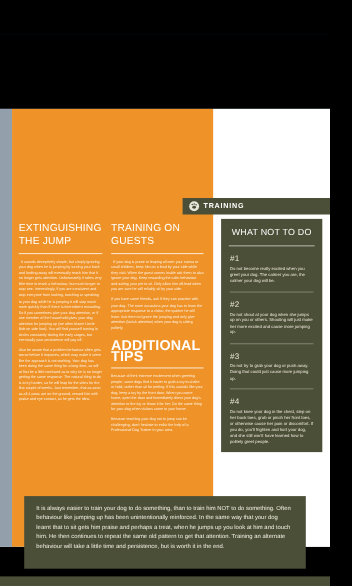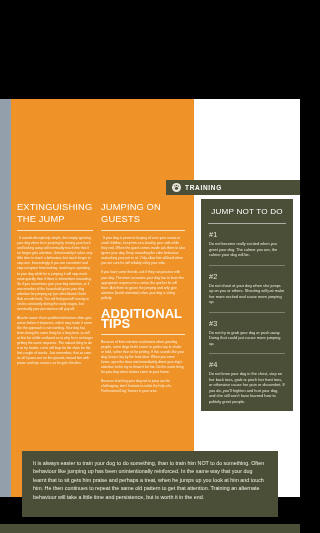--- a/index.html
+++ b/index.html
@@ -98,32 +98,32 @@
     </div>
 
     <div class="col-left">
       <h2 class="headline">EXTINGUISHING THE JUMP</h2>
       <div class="rule"></div>
       <p class="body-text first">It sounds deceptively simple, but simply ignoring your dog when he is jumping by turning your back and looking away will eventually teach him that it no longer gets attention. Unfortunately it takes very little time to teach a behaviour, but much longer to stop one. Interestingly, if you are consistent and stop everyone from looking, touching or speaking to your dog while he is jumping it will stop much more quickly than if there is intermittent rewarding. So if you sometimes give your dog attention, or if one member of the household gives your dog attention for jumping up (we often blame Uncle Bob on side foot). You will find yourself turning in circles constantly during the early stages, but eventually your persistence will pay off.</p>
       <p class="body-text">Also be aware that a problem behaviour often gets worse before it improves, which may make it seem like the approach is not working. Your dog has been doing the same thing for a long time, so will at first be a little confused as to why he is no longer getting the same response. The natural thing to do is to try harder, so he will leap for the skies for the first couple of weeks. Just remember, that as soon as all 4 paws are on the ground, reward him with praise and eye contact, so he gets the idea.</p>
     </div>
 
     <div class="col-mid">
-      <h2 class="headline">JUMPING ON GUESTS</h2>
+      <h2 class="headline">TRAINING ON GUESTS</h2>
       <div class="rule"></div>
       <p class="body-text first">If your dog is prone to leaping all over your nanna or small children, keep him on a lead by your side while they visit. When the guest comes inside ask them to also ignore your dog. Keep rewarding the calm behaviour and asking your pet to sit. Only allow him off-lead when you are sure he will reliably sit by your side.</p>
       <p class="body-text">If you have some friends, ask if they can practice with your dog. The more occasions your dog has to learn the appropriate response to a visitor, the quicker he will learn. Ask them to ignore the jumping and only give attention (lavish attention) when your dog is sitting politely.</p>
       <h3 class="subhead">ADDITIONAL TIPS</h3>
       <div class="rule"></div>
       <p class="body-text">Because of their extreme excitement when greeting people, some dogs find it easier to grab a toy to shake or hold, rather than sit for petting. If this sounds like your dog, keep a toy by the front door. When you come home, open the door and immediately direct your dog's attention to the toy or throw it for her. Do the same thing for your dog when visitors come to your home.</p>
       <p class="body-text">Because teaching your dog not to jump can be challenging, don't hesitate to enlist the help of a Professional Dog Trainer in your area.</p>
     </div>
 
     <div class="sidebar">
-      <div class="sb-title">JUMP NOT TO DO</div>
+      <div class="sb-title">WHAT NOT TO DO</div>
       <div class="sb-rule"></div>
 
       <div class="sb-item">
         <div class="sb-num">#1</div>
         <p class="sb-text">Do not become really excited when you greet your dog. The calmer you are, the calmer your dog will be.</p>
       </div>
       <div class="sb-divider"></div>
 
       <div class="sb-item">
         <div class="sb-num">#2</div>

